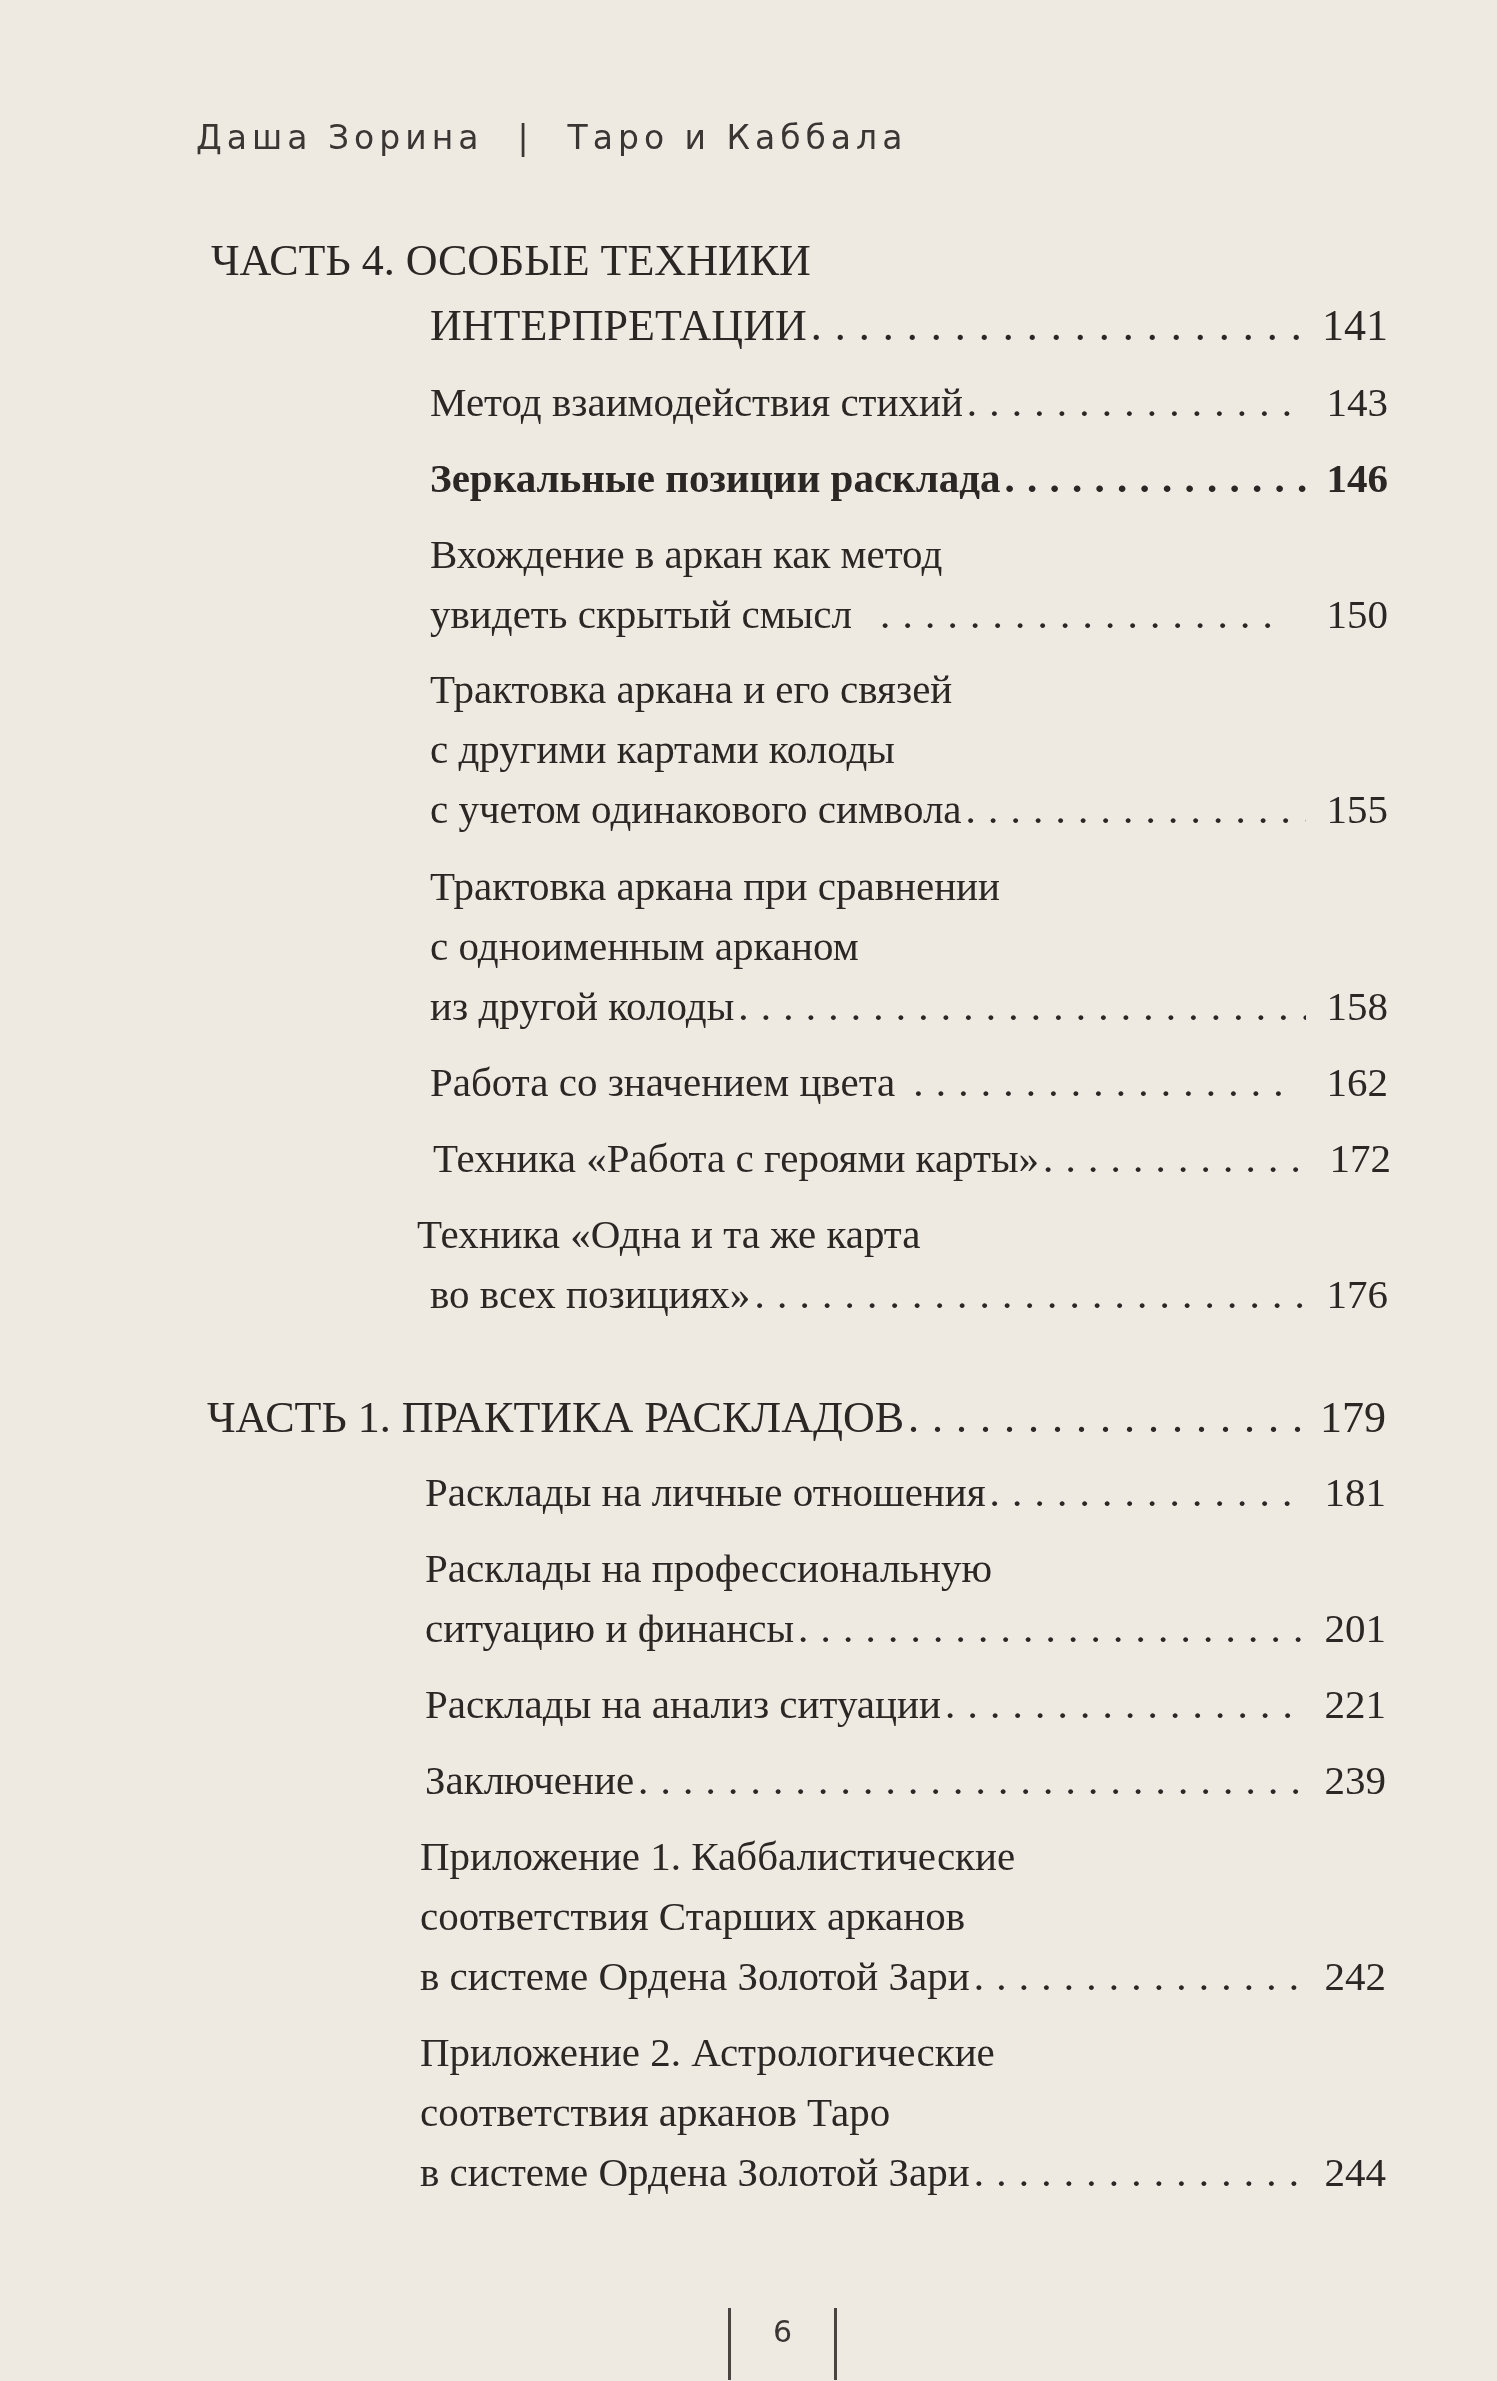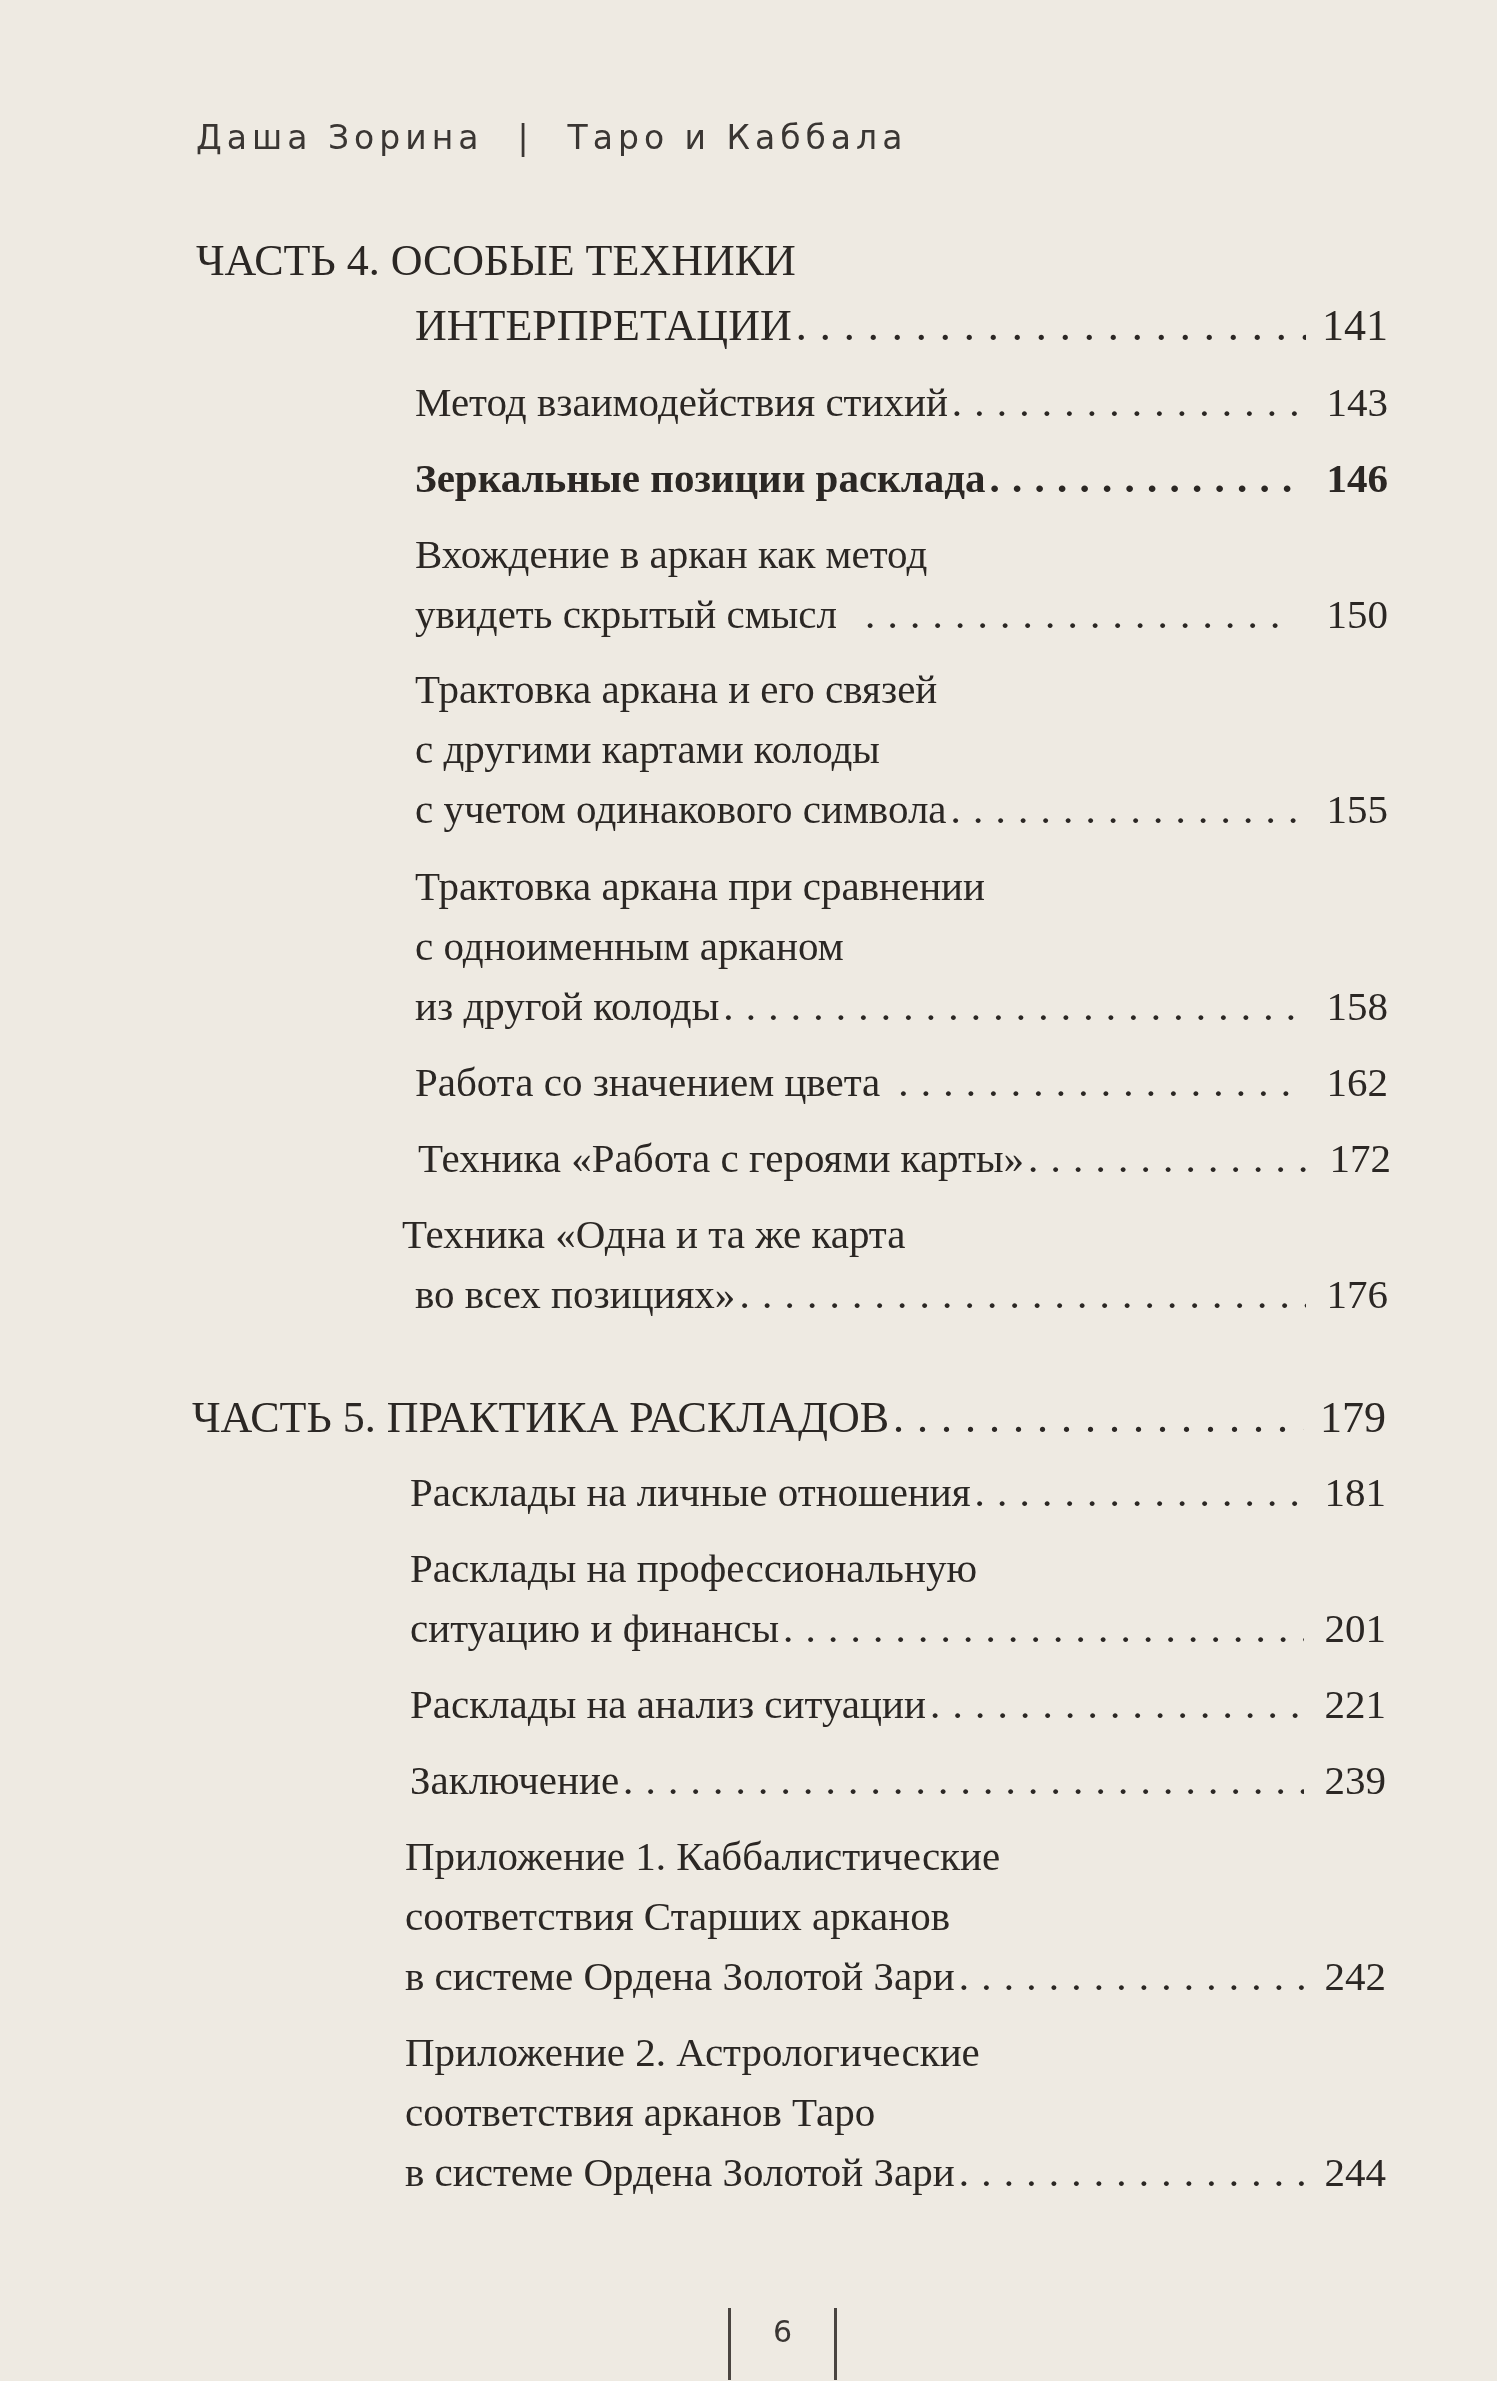--- a/index.html
+++ b/index.html
@@ -23,21 +23,21 @@
     color: #2b2724;
   }
   .line {
     position: absolute;
     height: 60px;
     display: flex; align-items: baseline;
     white-space: nowrap;
   }
   .sub { font-size: 41px; transform-origin: left; }
   .part { font-size: 44px; }
-  .txt { flex: 0 0 auto; }
+  .txt { flex: 0 0 auto; margin-left: 15px; }
   .dots {
     flex: 1 1 auto; overflow: hidden;
     margin: 0 6px 0 4px;
     letter-spacing: 6px;
     color: #2b2724;
   }
   .dots::before {
     content: ". . . . . . . . . . . . . . . . . . . . . . . . . . . . . . . . . . . . . . . . . . . . . . . . . . . . . . . . . . . . . . . . . . . . . . . . . . . . . . . . .";
     letter-spacing: 1px;
   }
@@ -128,21 +128,21 @@
   <div class="line sub" style="left:402px; top:1210px; width:973px;">
     <span class="txt">Техника «Одна и та же карта</span>
   </div>
   <div class="line sub" style="left:415px; top:1270px; width:973px;">
     <span class="txt">во всех позициях»</span>
     <span class="dots"></span>
     <span class="page">176</span>
   </div>
 
   <div class="line part" style="left:192px; top:1392px; width:1194px;">
-    <span class="txt">ЧАСТЬ 5. ПРАКТИКА РАСКЛАДОВ</span>
+    <span class="txt">ЧАСТЬ 1. ПРАКТИКА РАСКЛАДОВ</span>
     <span class="dots"></span>
     <span class="page">179</span>
   </div>
 
   <div class="line sub" style="left:410px; top:1468px; width:976px;">
     <span class="txt">Расклады на личные отношения</span>
     <span class="dots"></span>
     <span class="page">181</span>
   </div>
 

